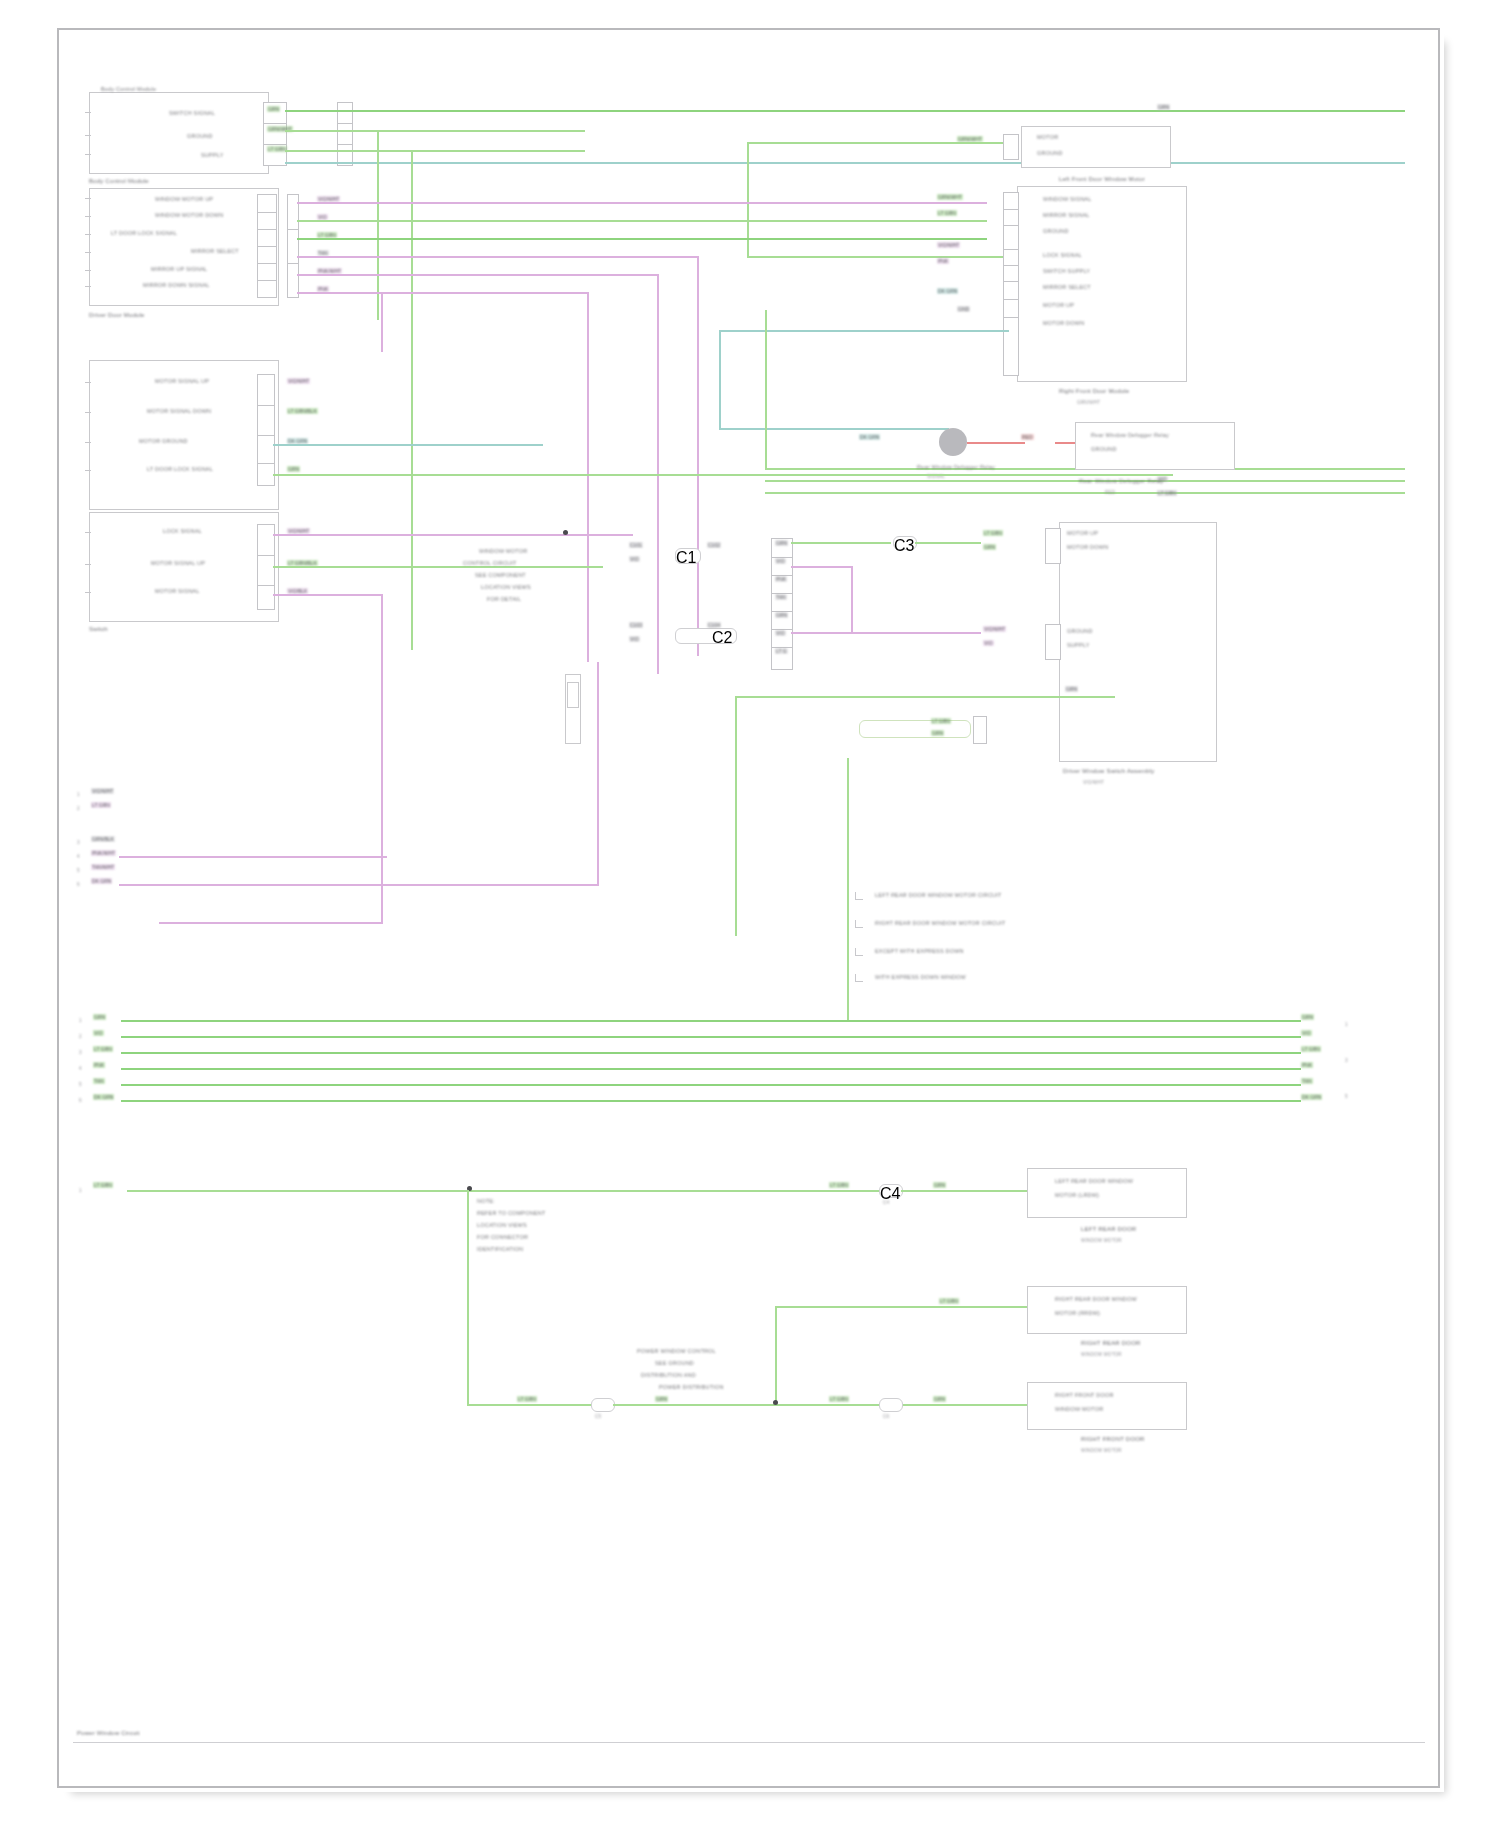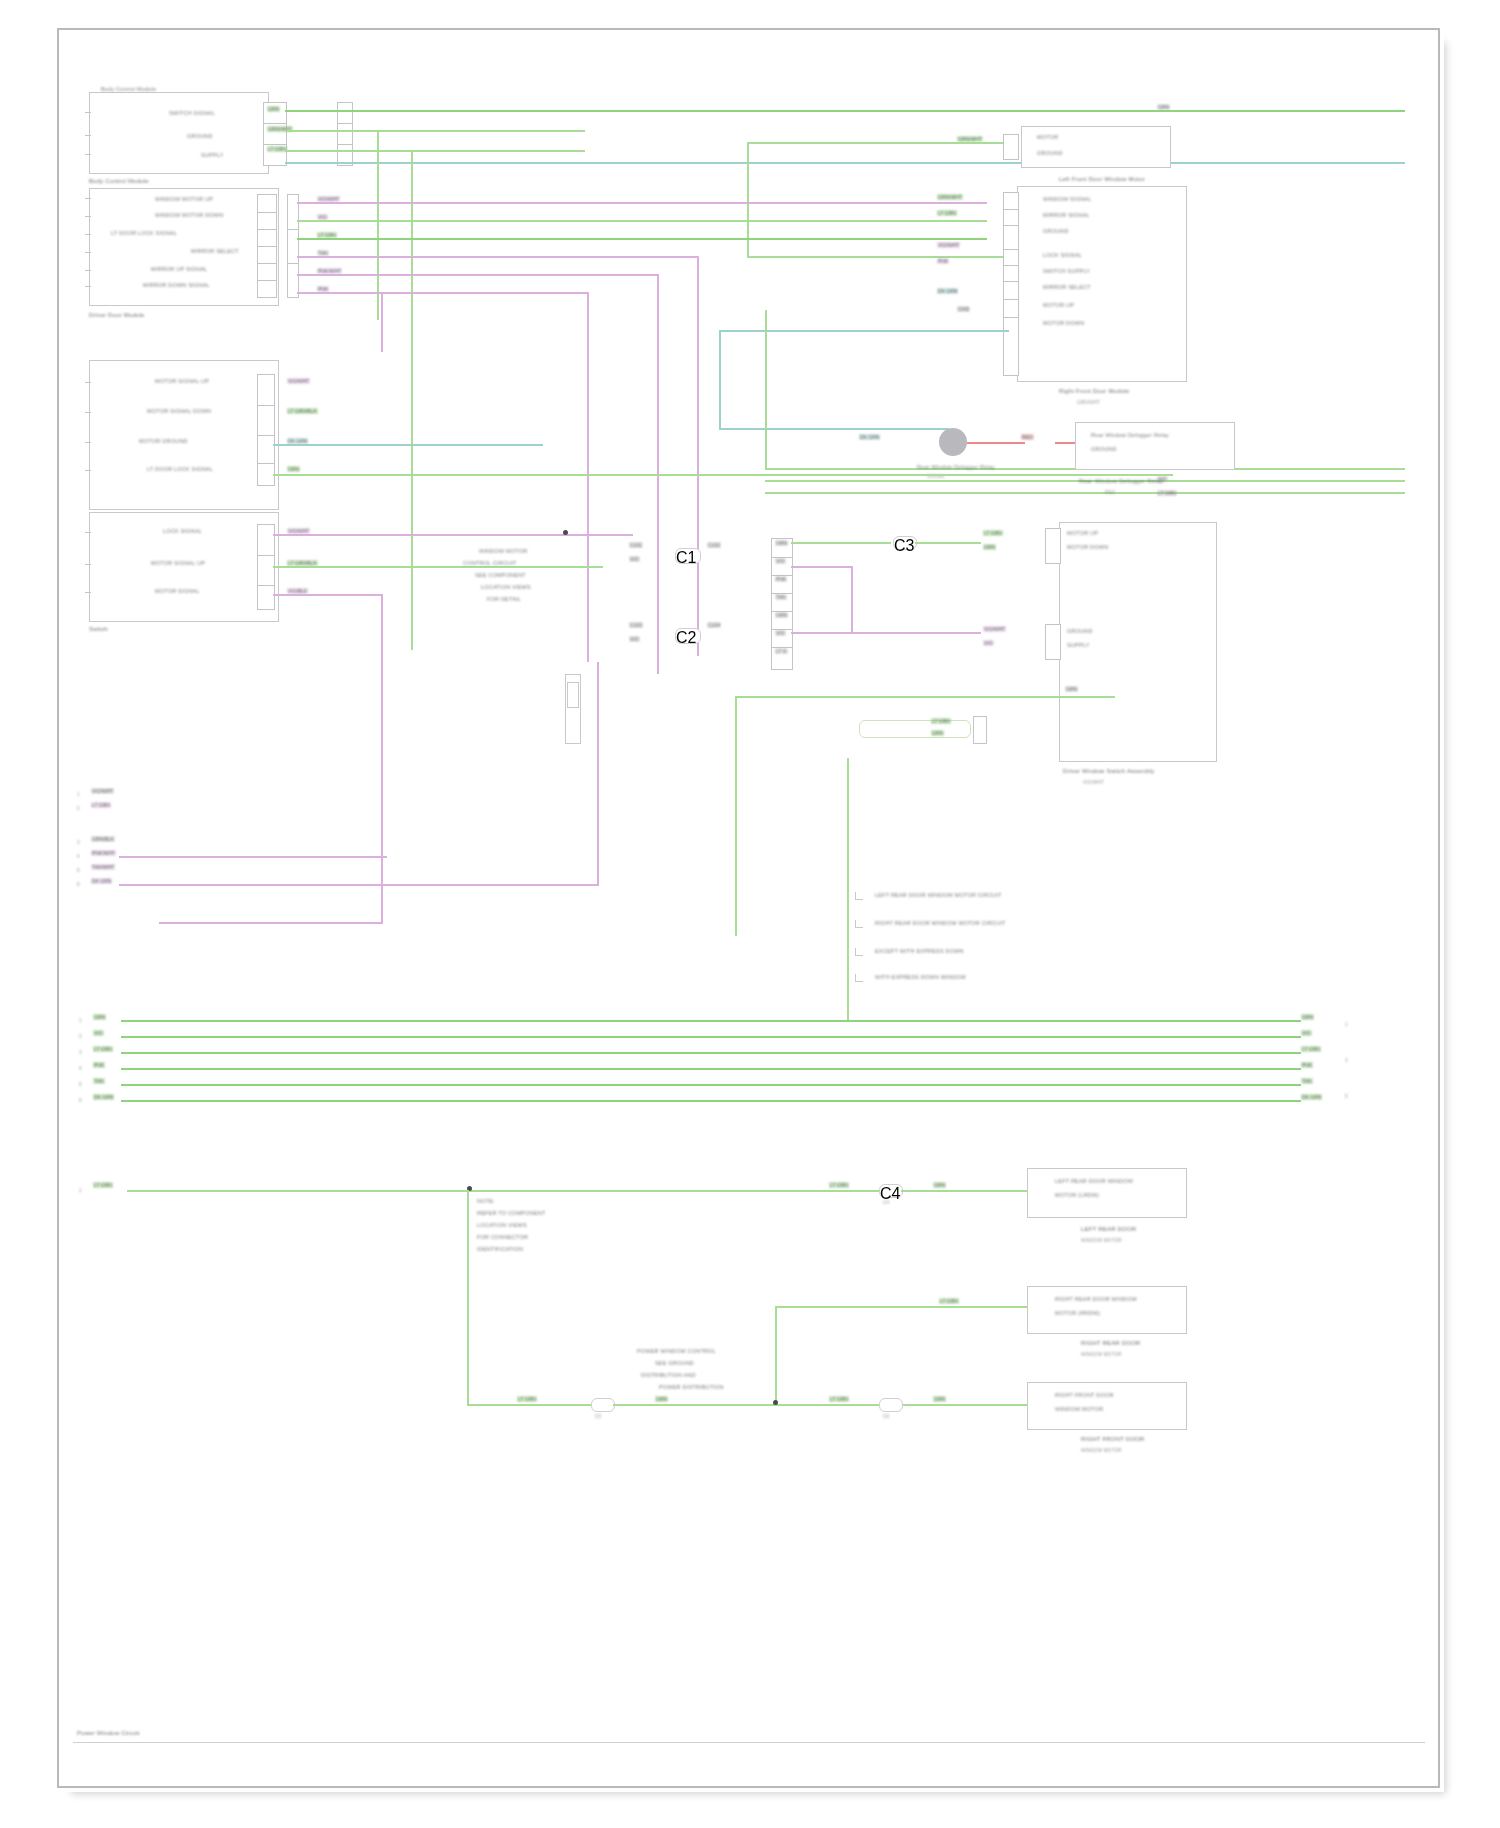--- a/index.html
+++ b/index.html
@@ -255,21 +255,21 @@
     <div class="txt" style="left:416px;top:542px;">SEE COMPONENT</div>
     <div class="txt" style="left:422px;top:554px;">LOCATION VIEWS</div>
     <div class="txt" style="left:428px;top:566px;">FOR DETAIL</div>
 
     <div class="chip n" style="left:570px;top:512px;">C101</div>
     <div class="chip n" style="left:570px;top:526px;">VIO</div>
     <div class="pill" style="left:616px;top:518px;width:24px;height:14px;">C1</div>
     <div class="chip n" style="left:648px;top:512px;">C102</div>
     <div class="chip n" style="left:570px;top:592px;">C103</div>
     <div class="chip n" style="left:570px;top:606px;">VIO</div>
-    <div class="pill" style="left:616px;top:598px;width:24px;height:14px;">C2</div>
+    <div class="pill" style="left:616px;top:598px;width:24px;height:14px;padding-left:36px;">C2</div>
     <div class="chip n" style="left:648px;top:592px;">C104</div>
 
     <div class="rail" style="left:712px;top:508px;width:20px;height:130px;">
       <div class="railseg" style="top:18px;"></div>
         <div class="railseg" style="top:36px;"></div>
       <div class="railseg" style="top:54px;"></div>
         <div class="railseg" style="top:72px;"></div>
       <div class="railseg" style="top:90px;"></div>
         <div class="railseg" style="top:108px;"></div>
     </div>

